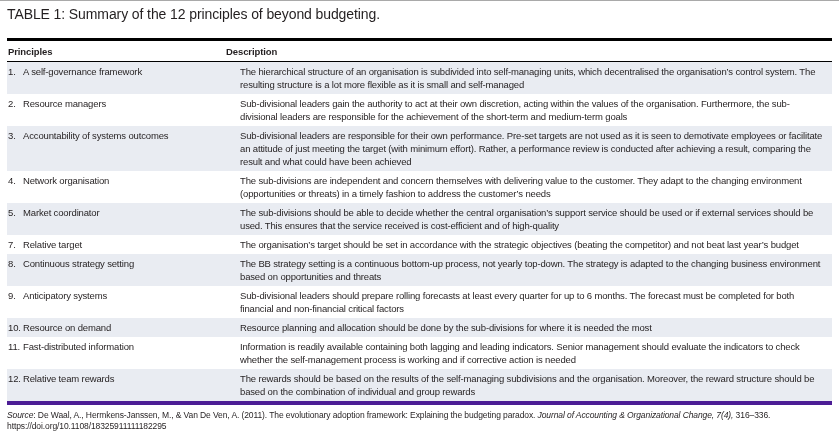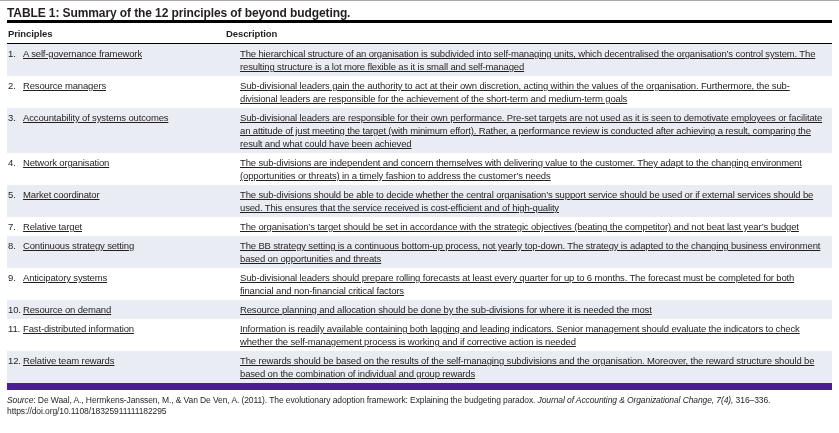--- a/index.html
+++ b/index.html
@@ -12,48 +12,47 @@
     height: 433px;
     font-family: "Liberation Sans", sans-serif;
     color: #231f20;
     overflow: hidden;
   }
   .page {
     border-top: 1px solid #a9a9a9;
     padding: 3px 7px 0 7px;
   }
   .table-title {
-    font-size: 12px;
-    font-weight: bold;
+    font-size: 14px;
+    font-weight: normal;
     letter-spacing: -0.1px;
-    padding: 2px 0 0 0;
+    padding: 2px 0 16px 0;
   }
   table.principles-table {
     width: 100%;
     border-collapse: collapse;
     border-top: 3px solid #000000;
-    border-bottom: 7px solid #4c1d95;
+    border-bottom: 4px solid #4c1d95;
     table-layout: fixed;
   }
   col.c-principle { width: 218px; }
   thead th {
     text-align: left;
     font-size: 9.5px;
     font-weight: bold;
     letter-spacing: -0.1px;
     padding: 5px 0 4px 1px;
     border-bottom: 1.5px solid #000000;
   }
   tbody td {
     font-size: 9.5px;
     line-height: 13px;
     letter-spacing: -0.15px;
     vertical-align: top;
     padding: 3px 0 3px 15px;
-    text-decoration: underline;
   }
   tbody tr:nth-child(odd) { background: #e9ecf2; }
   td.col-principle { padding-left: 1px; padding-right: 8px; }
   td.col-desc { padding-right: 5px; }
   .num {
     display: inline-block;
     width: 15px;
   }
   .notes {
     padding-top: 5px;

